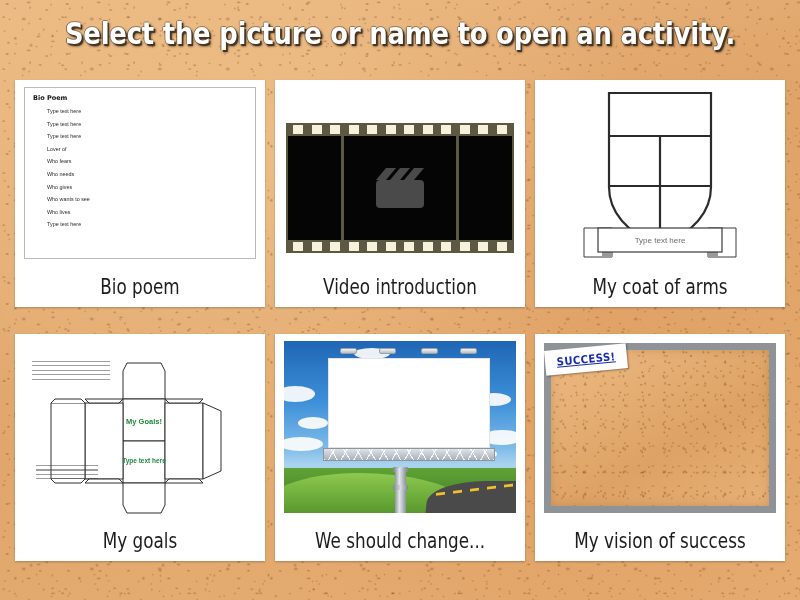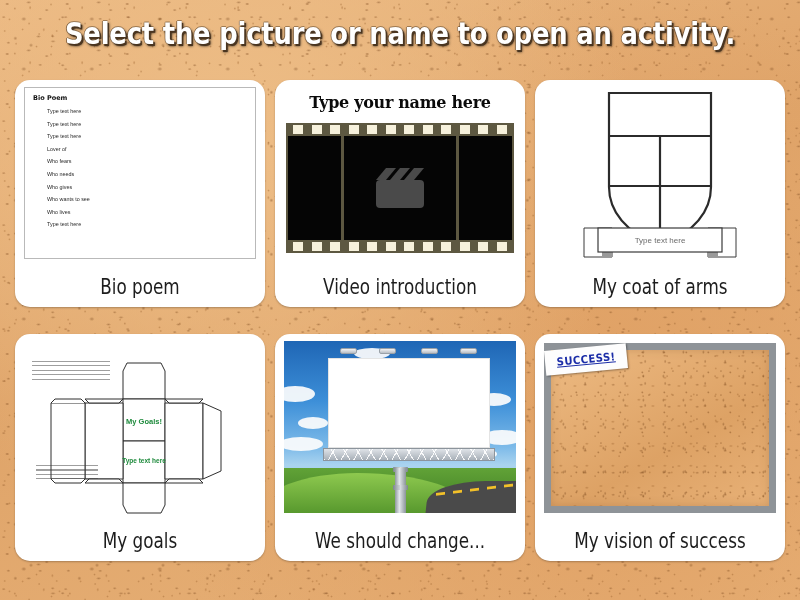--- a/index.html
+++ b/index.html
@@ -79,21 +79,20 @@
     column-gap: 10px;
     row-gap: 27px;
   }
 
   .card {
     background: #ffffff;
     display: flex;
     flex-direction: column;
     padding: 7px 7px 0 7px;
     box-shadow: 0 1px 2px rgba(0,0,0,.25);
-    border-radius: 15px;
   }
 
   .card-thumb {
     flex: 0 0 180px;
     position: relative;
     overflow: hidden;
   }
 
   .card-label {
     flex: 1;
@@ -341,21 +340,20 @@
         <div class="biopoem-line">Who wants to see</div>
         <div class="biopoem-line">Who lives</div>
         <div class="biopoem-line">Type text here</div>
       </div>
     </div>
     <div class="card-label">Bio poem</div>
   </div>
 
   <div class="card">
     <div class="card-thumb">
-      <div class="video-head">Type your name here</div>
 
       <div class="filmstrip">
         <div class="sprocket-row">
           <span class="sprocket"></span>
           <span class="sprocket"></span>
           <span class="sprocket"></span>
           <span class="sprocket"></span>
           <span class="sprocket"></span>
           <span class="sprocket"></span>
           <span class="sprocket"></span>

